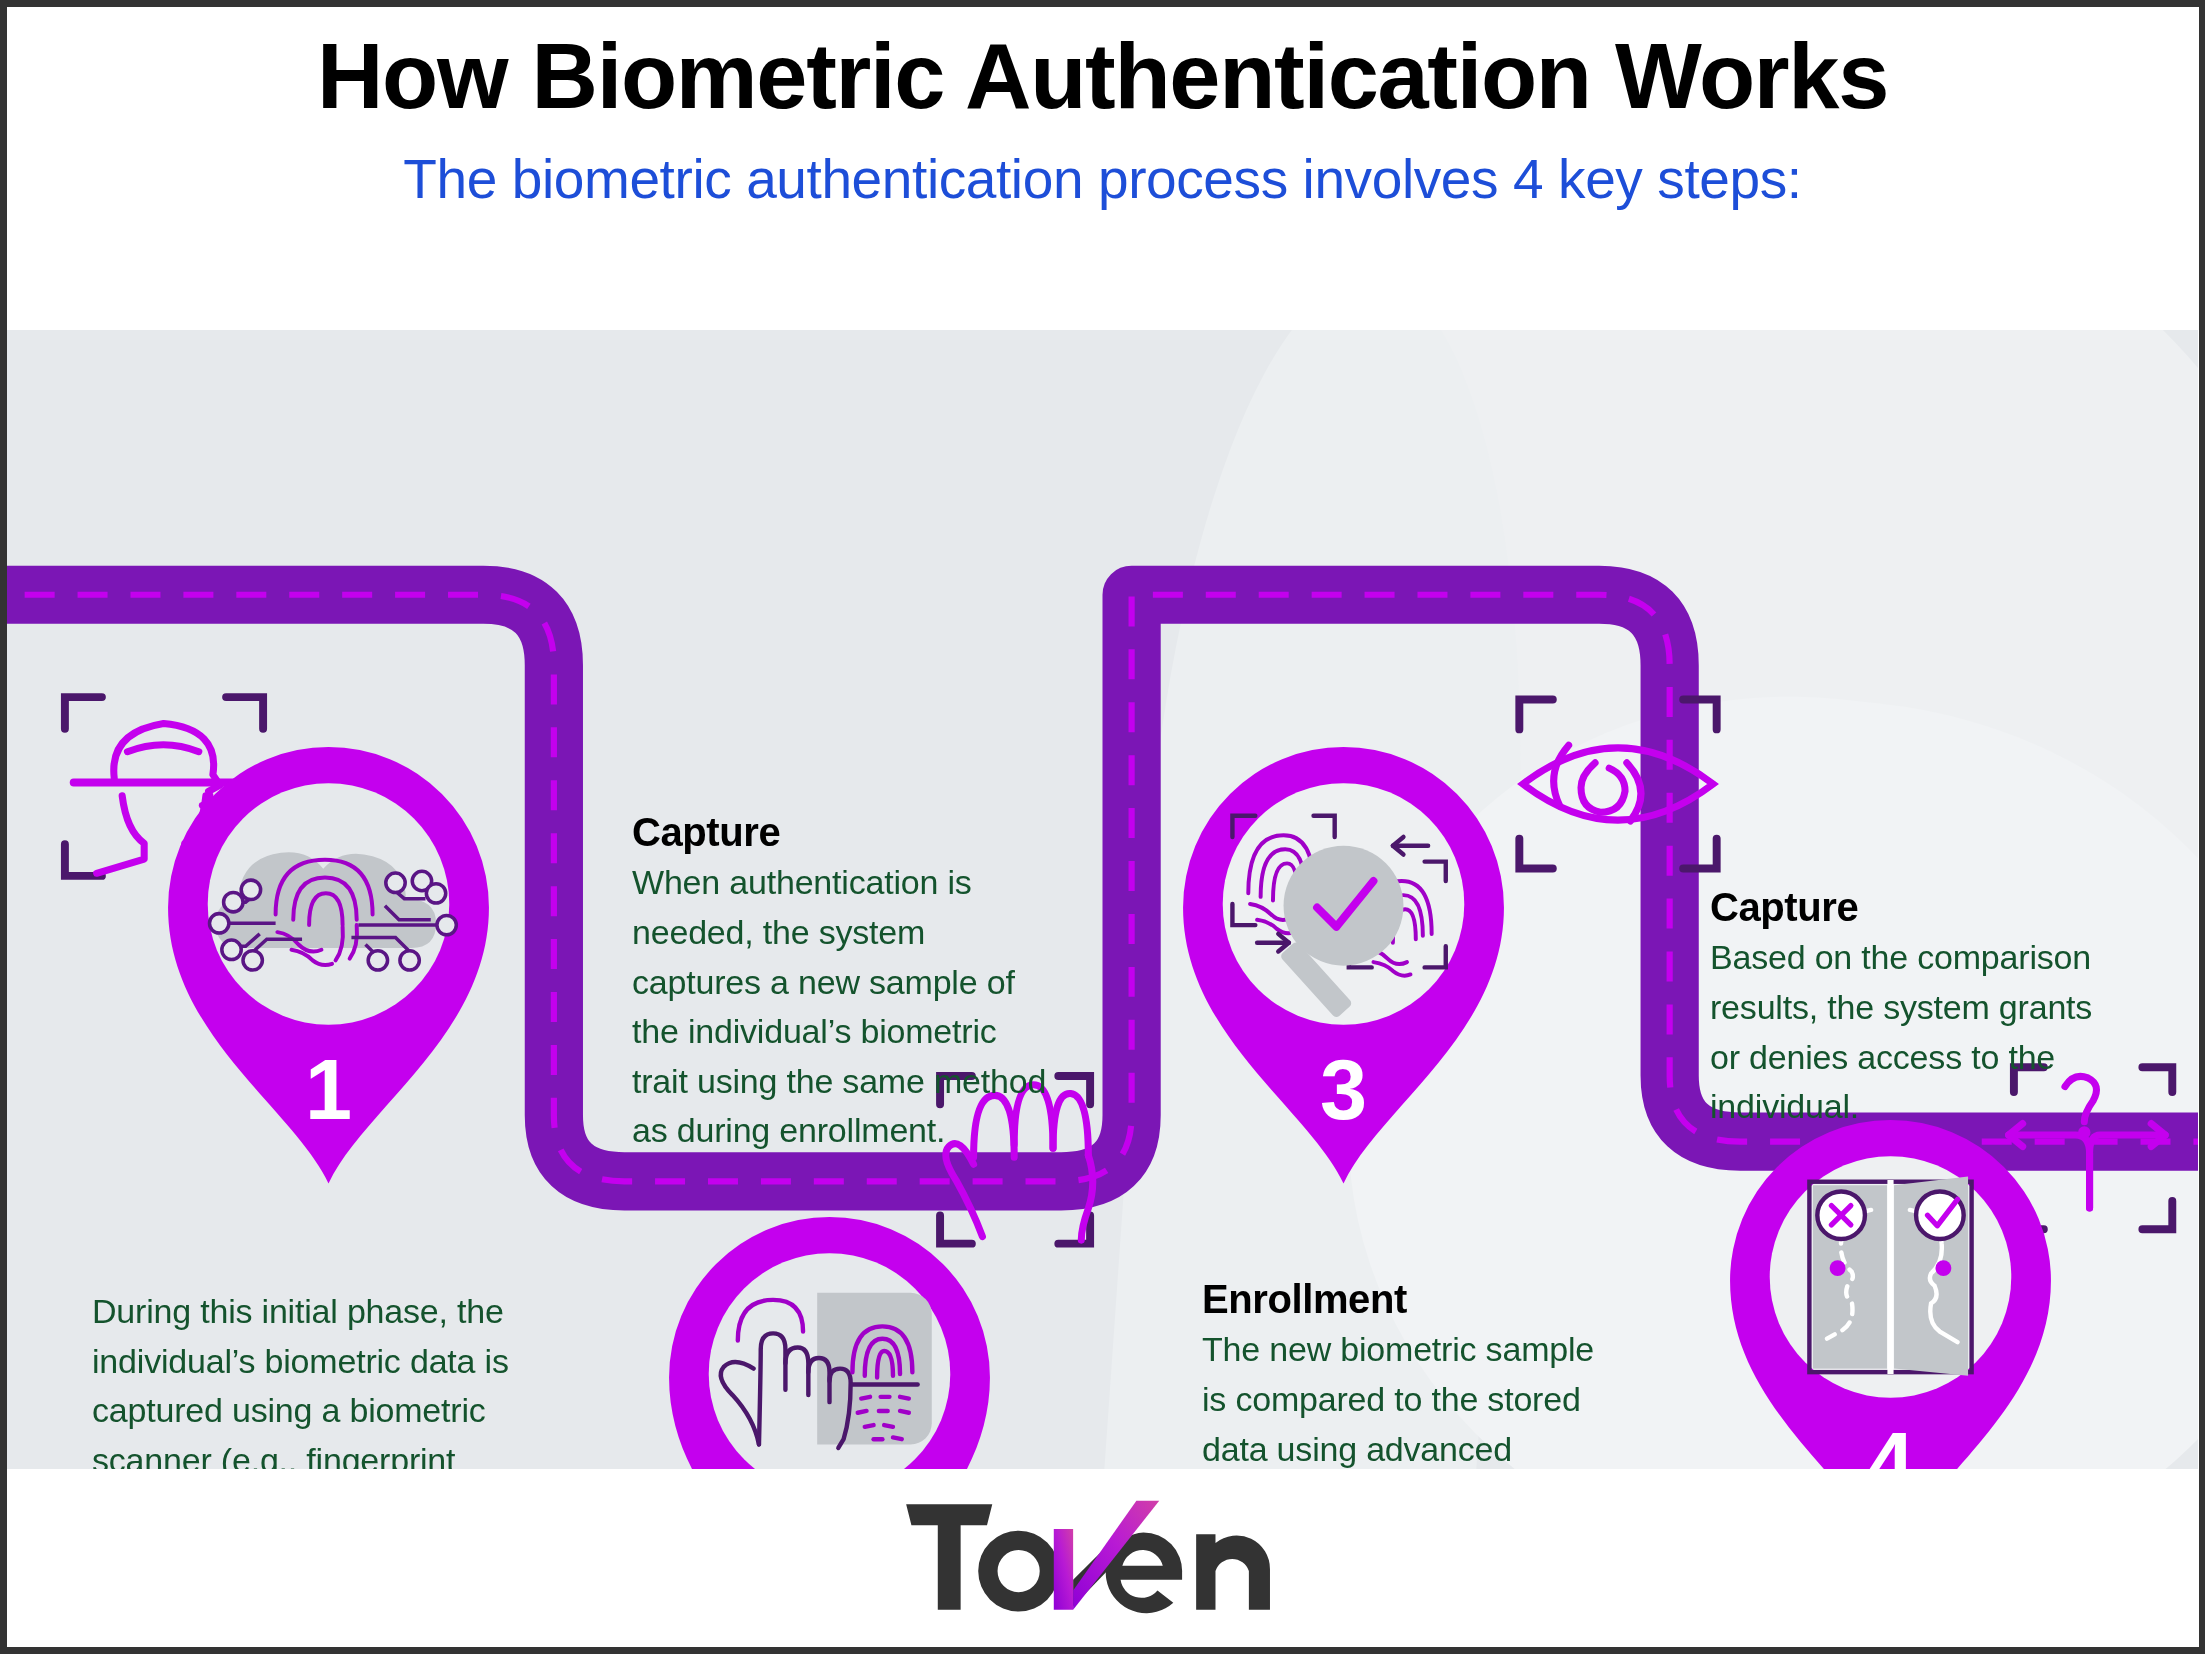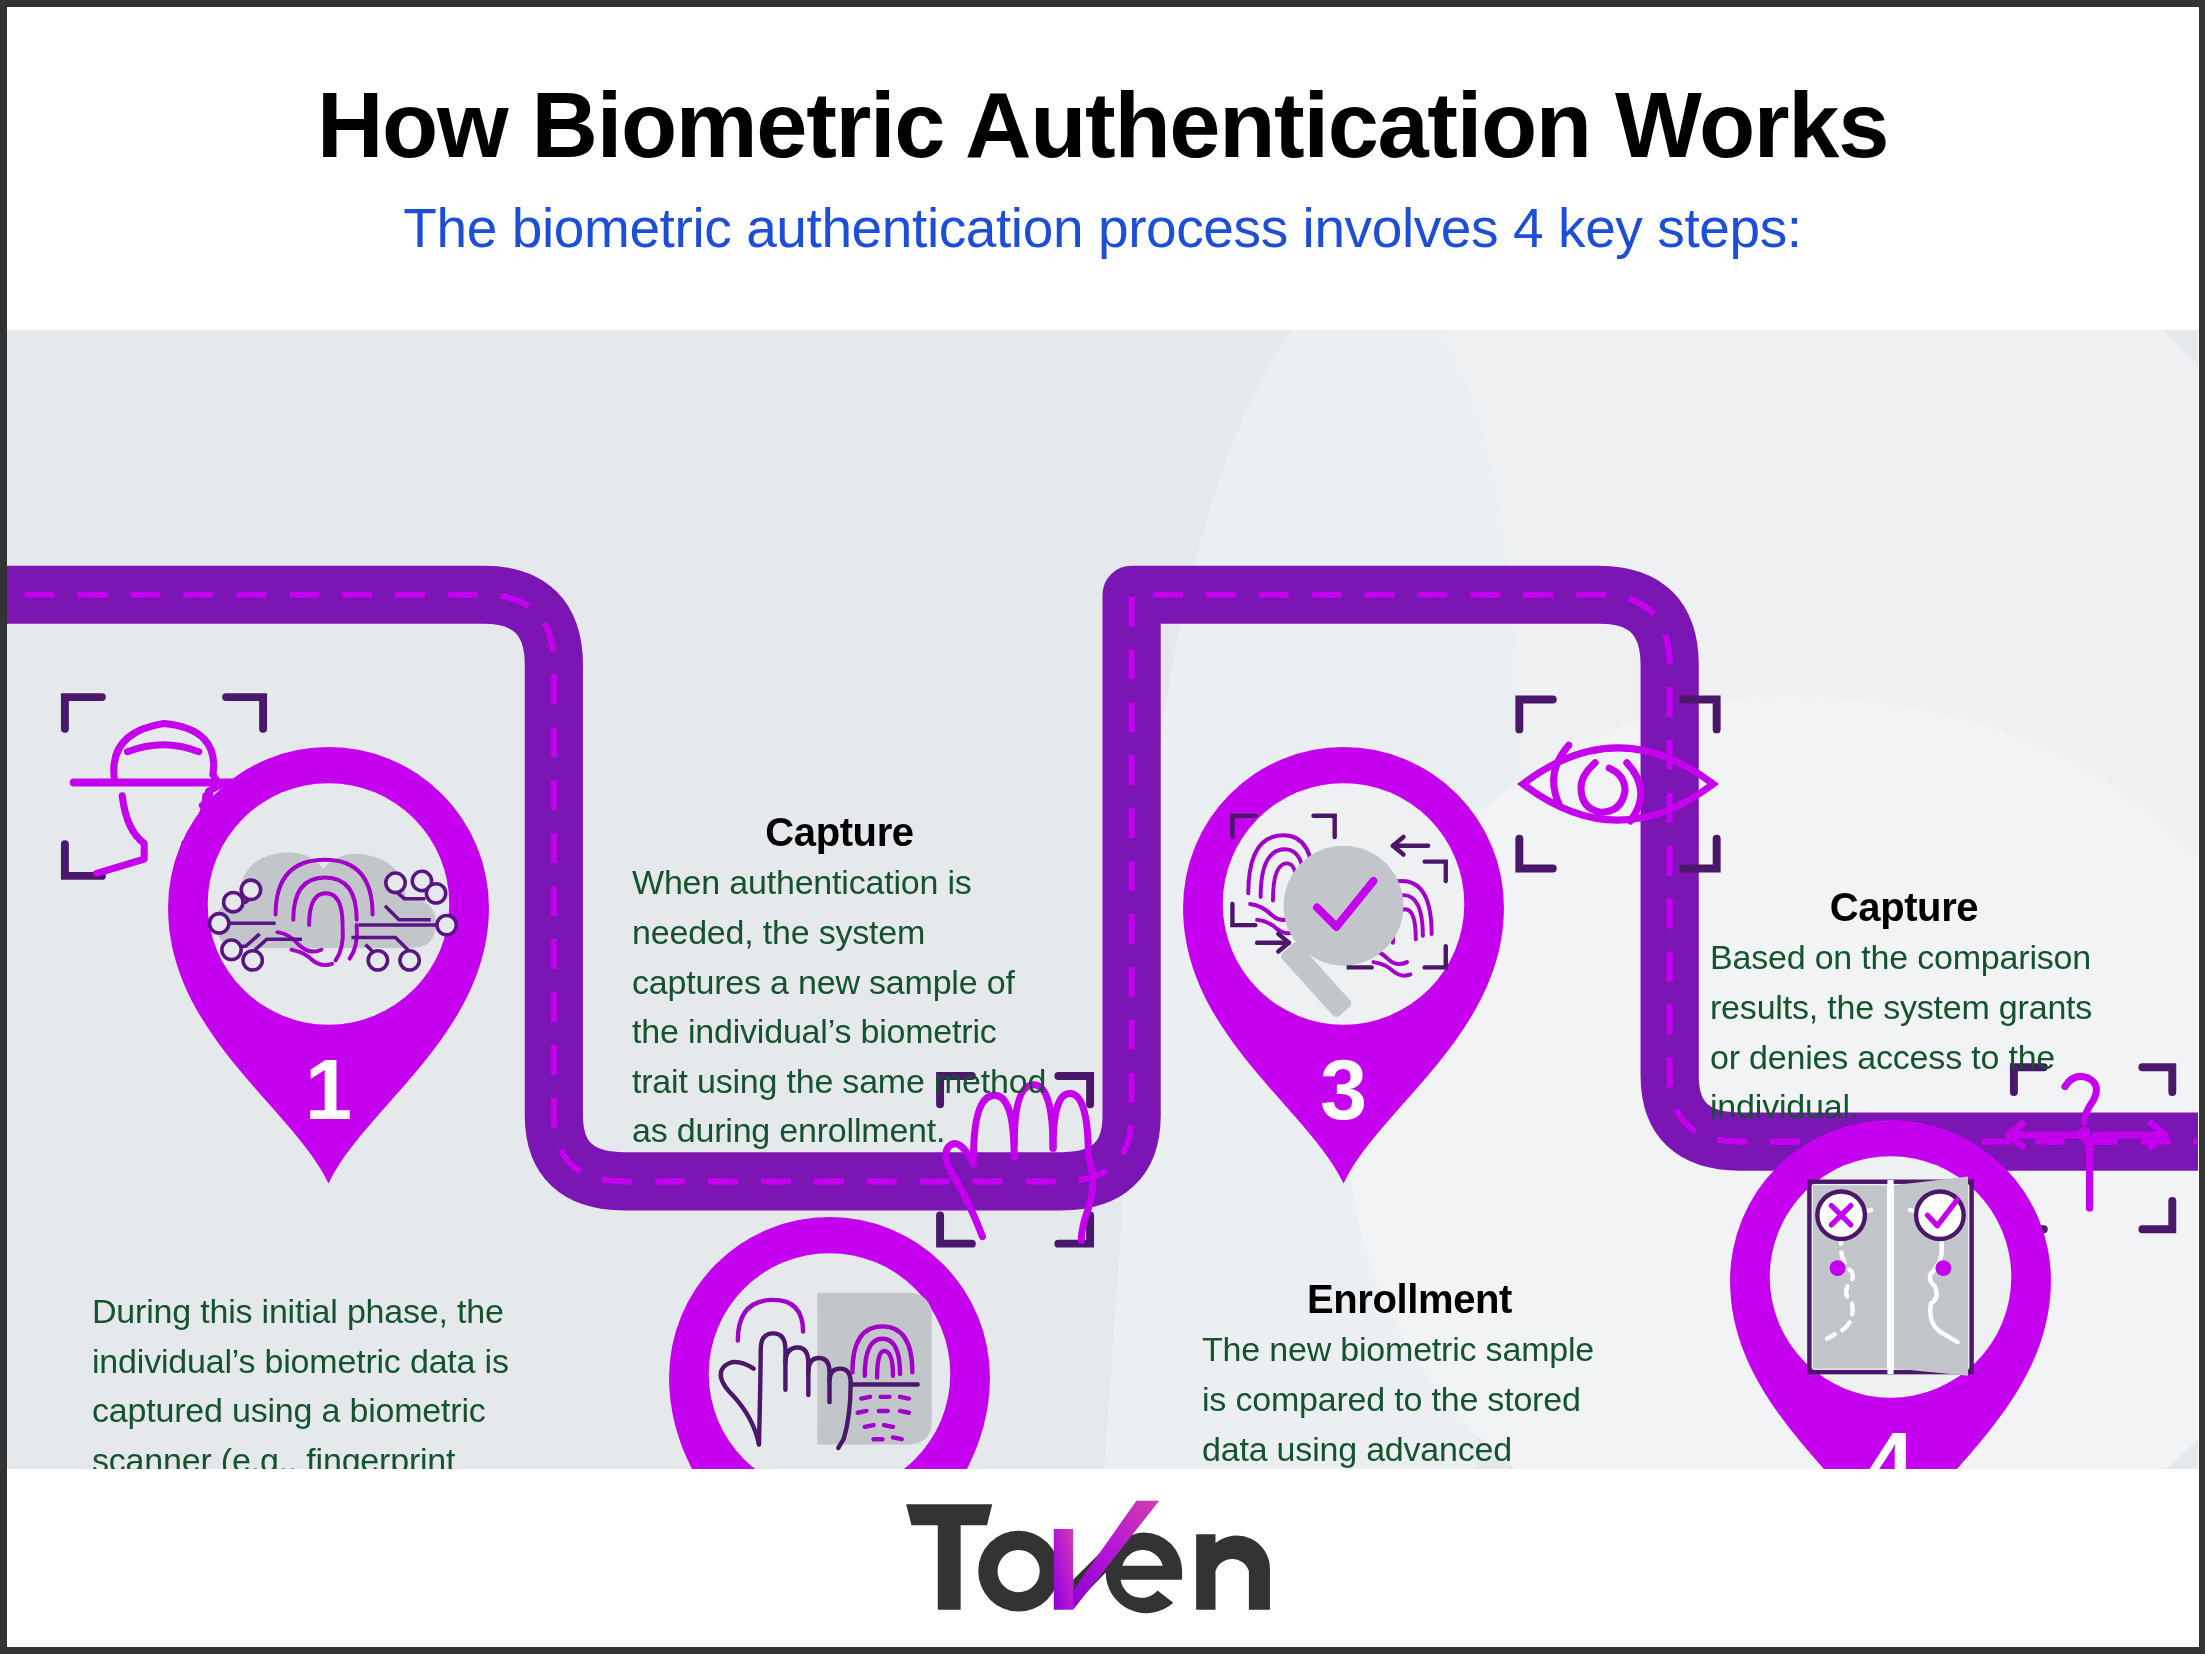--- a/index.html
+++ b/index.html
@@ -10,21 +10,21 @@
     border:7px solid #333333;
     overflow:hidden;
     font-family:"Liberation Sans",sans-serif;
   }
 
   
   .header{
     position:absolute;left:0;top:0;width:2191px;height:323px;
     background:#ffffff;
     display:flex;flex-direction:column;align-items:center;justify-content:flex-start;
-    padding-top:72px;
+    padding-top:23px;
   }
   .title{
     font-size:92px;font-weight:700;color:#000000;
     letter-spacing:-1.3px;line-height:1.0;margin:0;
     font-family:"Liberation Sans",sans-serif;
   }
   .subtitle{
     font-size:55px;font-weight:400;color:#1d4ed8;
     margin-top:30px;letter-spacing:-0.4px;line-height:1.0;
   }
@@ -51,21 +51,21 @@
     transform:rotate(4deg);
   }
 
   
   .road{position:absolute;left:0;top:0;width:2191px;height:1139px;}
 
   
   .block{position:absolute;}
   .block h3{
     margin:0 0 5.3px 0;font-size:40px;font-weight:700;color:#000;
-    letter-spacing:-0.4px;line-height:1.05;text-align:center;
+    letter-spacing:-0.4px;line-height:1.05;
   }
   .block p{
     margin:0;font-size:34px;font-weight:400;color:#14532d;
     line-height:1.46;letter-spacing:-0.2px;
   }
   .blk-enroll{left:85px;top:957px;width:459px;}
   .blk-capture{left:625px;top:481px;width:415px;}
   .blk-compare{left:1195px;top:948px;width:415px;}
   .blk-decision{left:1703px;top:556px;width:388px;}
 

